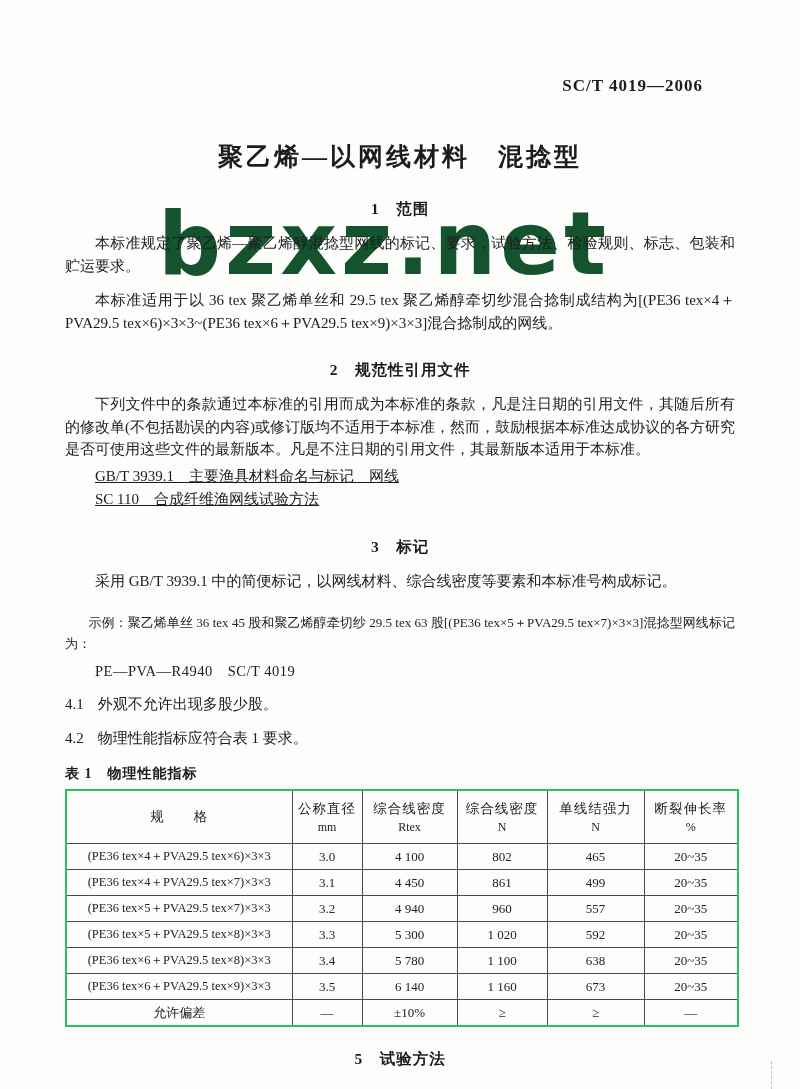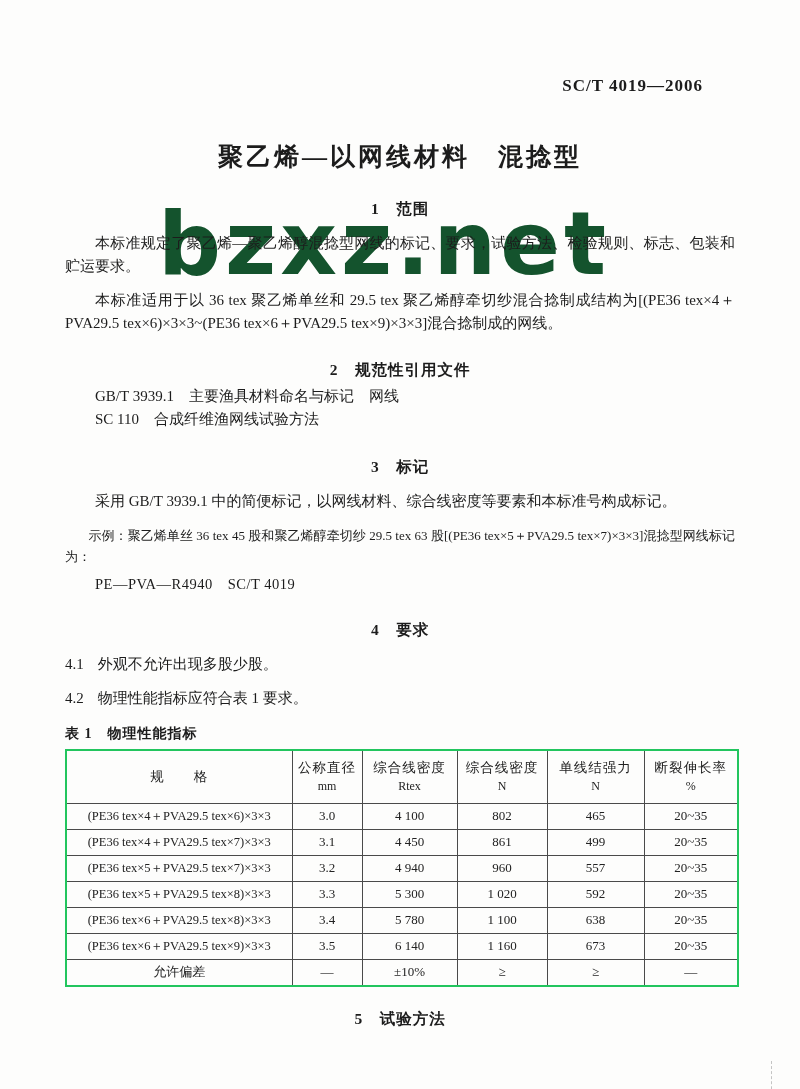--- a/index.html
+++ b/index.html
@@ -29,23 +29,23 @@
     font-size:25px;font-weight:bold;letter-spacing:3px;
   }
   h2.sec{
     font-size:15.5px;font-weight:bold;margin:26px 0 0 0;letter-spacing:1px;text-align:center;
   }
   .para{
     font-size:15px;line-height:22.5px;margin:12px 0 0 0;
     text-indent:2em;text-align:justify;
   }
   .ref-line{font-size:15px;line-height:23px;margin:0 0 0 30px;}
-  .ref-block{margin-top:4px;}
+  .ref-block{margin-top:4px;text-decoration:underline;}
   .example{
-    font-size:13px;line-height:21px;margin:12px 0 0 0;
+    font-size:13px;line-height:21px;margin:20px 0 0 0;
     text-indent:1.8em;text-align:justify;
   }
   .mark-line{font-size:14.5px;margin:8px 0 0 30px;letter-spacing:.5px;font-family:Liberation Serif, serif;}
   .clause{font-size:15px;line-height:22px;margin:12px 0 0 0;}
   .clause .num{margin-right:14px;}
   .tbl-caption{
     text-align:left;font-size:14px;font-weight:bold;
     margin:16px 0 6px 0;letter-spacing:1px;
   }
   table.spec{
@@ -80,31 +80,31 @@
   <div class="content">
     <div class="doc-number">SC/T 4019—2006</div>
 
     <div class="doc-title">聚乙烯—以网线材料　混捻型</div>
 
     <h2 class="sec">1　范围</h2>
     <p class="para">本标准规定了聚乙烯—聚乙烯醇混捻型网线的标记、要求，试验方法、检验规则、标志、包装和贮运要求。</p>
     <p class="para">本标准适用于以 36 tex 聚乙烯单丝和 29.5 tex 聚乙烯醇牵切纱混合捻制成结构为[(PE36 tex×4＋PVA29.5 tex×6)×3×3~(PE36 tex×6＋PVA29.5 tex×9)×3×3]混合捻制成的网线。</p>
 
     <h2 class="sec">2　规范性引用文件</h2>
+    <p class="para">下列文件中的条款通过本标准的引用而成为本标准的条款，凡是注日期的引用文件，其随后所有的修改单(不包括勘误的内容)或修订版均不适用于本标准，然而，鼓励根据本标准达成协议的各方研究是否可使用这些文件的最新版本。凡是不注日期的引用文件，其最新版本适用于本标准。</p>
     <div class="ref-block">
       <div class="ref-line">GB/T 3939.1　主要渔具材料命名与标记　网线</div>
       <div class="ref-line">SC 110　合成纤维渔网线试验方法</div>
     </div>
 
     <h2 class="sec">3　标记</h2>
     <p class="para">采用 GB/T 3939.1 中的简便标记，以网线材料、综合线密度等要素和本标准号构成标记。</p>
     <p class="example">示例：聚乙烯单丝 36 tex 45 股和聚乙烯醇牵切纱 29.5 tex 63 股[(PE36 tex×5＋PVA29.5 tex×7)×3×3]混捻型网线标记为：</p>
     <div class="mark-line">PE—PVA—R4940　SC/T 4019</div>
 
-    <h2 class="sec">4　要求</h2>
     <p class="clause"><span class="num">4.1</span><span>外观不允许出现多股少股。</span></p>
     <p class="clause"><span class="num">4.2</span><span>物理性能指标应符合表 1 要求。</span></p>
 
     <div class="tbl-caption">表 1　物理性能指标</div>
     <table class="spec">
       <colgroup>
         <col style="width:226px">
           <col style="width:70px">
           <col style="width:95px">
         <col style="width:90px">

